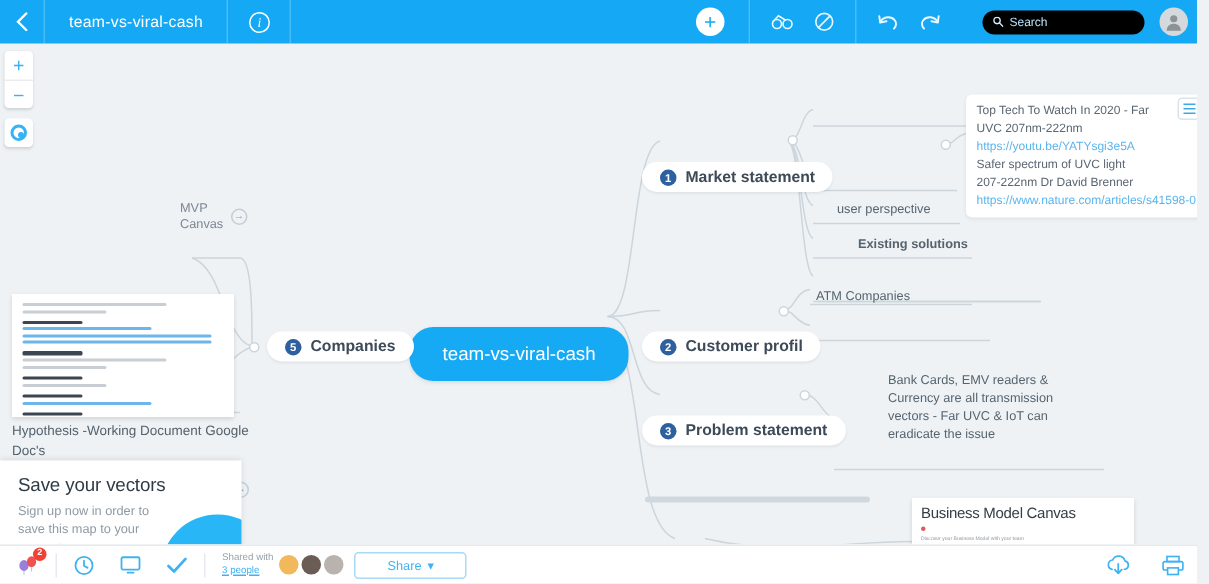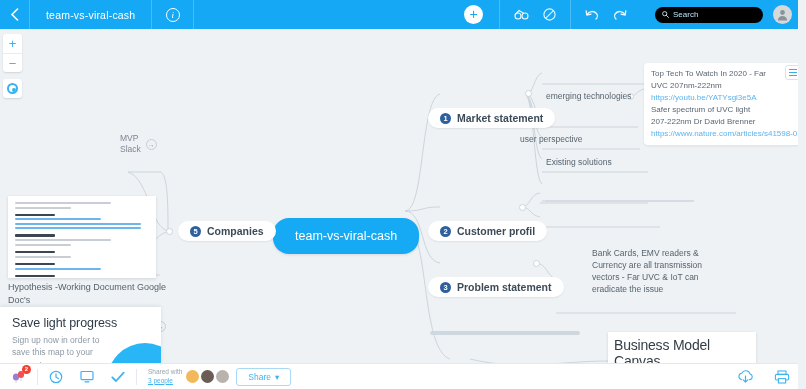--- a/index.html
+++ b/index.html
@@ -157,21 +157,21 @@
     position: absolute; left: 8px; top: 252px; width: 158px;
     font-size: 9px; color: #55626d; line-height: 1.4; display: flex; gap: 15px; align-items: flex-end; flex-direction: column;
   }
 
   
   .bmc {
     position: absolute; left: 608px; top: 303px; width: 148px; height: 62px;
     background: #fff; box-shadow: 0 1px 3px rgba(0,0,0,.12); overflow: hidden;
     padding: 5px 6px; cursor: pointer;
   }
-  .bmc .ttl { font-size: 14px; color: #333d47; letter-spacing: -.2px; }
+  .bmc .ttl { font-size: 10px; color: #333d47; letter-spacing: -.2px; }
   .bmc .sub { font-size: 3.4px; color: #8d97a0; margin-top: 3px; }
   .bmc .dot { width: 3px; height: 3px; background: #e05a5a; border-radius: 50%; margin-top: 3px; }
 
   
   .signup {
     position: absolute; left: 0; top: 278px; width: 161px; height: 82px;
     background: #fff; box-shadow: 0 -1px 4px rgba(0,0,0,.09);
     padding: 9px 12px; overflow: hidden; z-index: 25;
   }
   .signup h3 { font-size: 12.5px; color: #2f3b47; font-weight: normal; letter-spacing: -.1px; }
@@ -193,21 +193,21 @@
   .bb-badge {
     position: absolute; top: -4px; right: -5px; width: 9px; height: 9px; border-radius: 50%;
     background: #f04134; color: #fff; font-size: 6px; line-height: 9px; text-align: center; font-weight: bold;
   }
   .sharedwith { font-size: 6.5px; color: #98a3ac; line-height: 1.25; cursor: default; }
   .sharedwith b { display: block; color: #3fb3f2; font-weight: normal; text-decoration: underline; cursor: pointer; }
   .avs { display: flex; gap: 2px; margin-left: 4px; }
   .av { width: 13px; height: 13px; border-radius: 50%; display: block; }
   .sharebtn {
     margin-left: 7px; border: 1px solid #a8d9f5; border-radius: 3px; color: #3fb3f2;
-    font-size: 8.5px; padding: 3px 11px; cursor: pointer; display: flex; align-items: center; gap: 4px;
+    font-size: 8.5px; padding: 3px 21px; cursor: pointer; display: flex; align-items: center; gap: 4px;
   }
   .bb-right { margin-left: auto; display: flex; align-items: center; gap: 20px; padding-right: 16px; }
   .scrollbar-h {
     position: absolute; left: 430px; bottom: 28px; width: 150px; height: 4px;
     background: #cfd8de; border-radius: 2px;
   }
   .scrollbar-v {
     position: absolute; right: 2px; top: 33px; width: 4px; height: 70px;
     background: #cfd8de; border-radius: 2px;
   }
@@ -348,23 +348,22 @@
     <div class="node" style="left:273px;top:189px;">
       <div class="center-node">team-vs-viral-cash</div>
     </div>
 
     <div class="node" style="left:428px;top:79px;">
       <div class="pill">
         <span class="badge-num">1</span>
         <span>Market statement</span>
       </div>
     </div>
-    <div class="node leaf nb" style="left:542px;top:58px;">emerging technologies</div>
-    <div class="node leaf nb" style="left:516px;top:101px;">user perspective</div>
-    <div class="node leaf nb" style="left:542px;top:124px;">Existing solutions</div>
+    <div class="node leaf nb" style="left:554px;top:101px;">user perspective</div>
+    <div class="node leaf nb" style="left:568px;top:124px;font-weight:bold;">Existing solutions</div>
 
     <div class="rich-node">
       <div class="ln">Top Tech To Watch In 2020 - Far</div>
       <div class="ln">UVC 207nm-222nm</div>
       <a>https://youtu.be/YATYsgi3e5A</a>
       <div class="ln">Safer spectrum of UVC light</div>
       <div class="ln">207-222nm Dr David Brenner</div>
       <a>https://www.nature.com/articles/s41598-018-21</a>
     </div>
     <div class="hamburger" style="position:absolute;left:785px;top:36px;">
@@ -372,41 +371,42 @@
         <i></i>
         <i></i>
     </div>
 
     <div class="node" style="left:428px;top:192px;">
       <div class="pill">
         <span class="badge-num">2</span>
         <span>Customer profil</span>
       </div>
     </div>
+    <div class="node leaf nb" style="left:540px;top:159px;">ATM Companies</div>
 
     <div class="node" style="left:428px;top:248px;">
       <div class="pill">
         <span class="badge-num">3</span>
         <span>Problem statement</span>
       </div>
     </div>
     <div class="node leaf nb" style="left:588px;top:215px;width:132px;">Bank Cards, EMV readers &amp; Currency are all transmission vectors - Far UVC &amp; IoT can eradicate the issue</div>
 
     <div class="node" style="left:178px;top:192px;">
       <div class="pill">
         <span class="badge-num">5</span>
         <span>Companies</span>
       </div>
     </div>
 
     <div class="node" style="left:120px;top:104px;">
       <div class="plain-node">
         <div>
           <div>MVP</div>
-          <div>Slack</div>
+          <div>Canvas</div>
         </div>
         <span class="arrow-circ">→</span>
       </div>
     </div>
 
     <div class="doccard">
       <div class="sheet">
         <div class="l m"></div>
           <div class="l s"></div>
         <div class="l b"></div>
@@ -429,21 +429,21 @@
     </div>
 
     <div class="bmc">
       <div class="ttl">Business Model Canvas</div>
       <div class="dot"></div>
       <div class="sub">Discover your Business Model with your team</div>
 
     </div>
 
     <div class="signup">
-      <h3>Save light progress</h3>
+      <h3>Save your vectors</h3>
       <p>Sign up now in order to save this map to your account.</p>
 
       <div class="blob1"></div>
 
     </div>
 
     <div class="scrollbar-h"></div>
     <div class="scrollbar-v"></div>
   </div>
 

